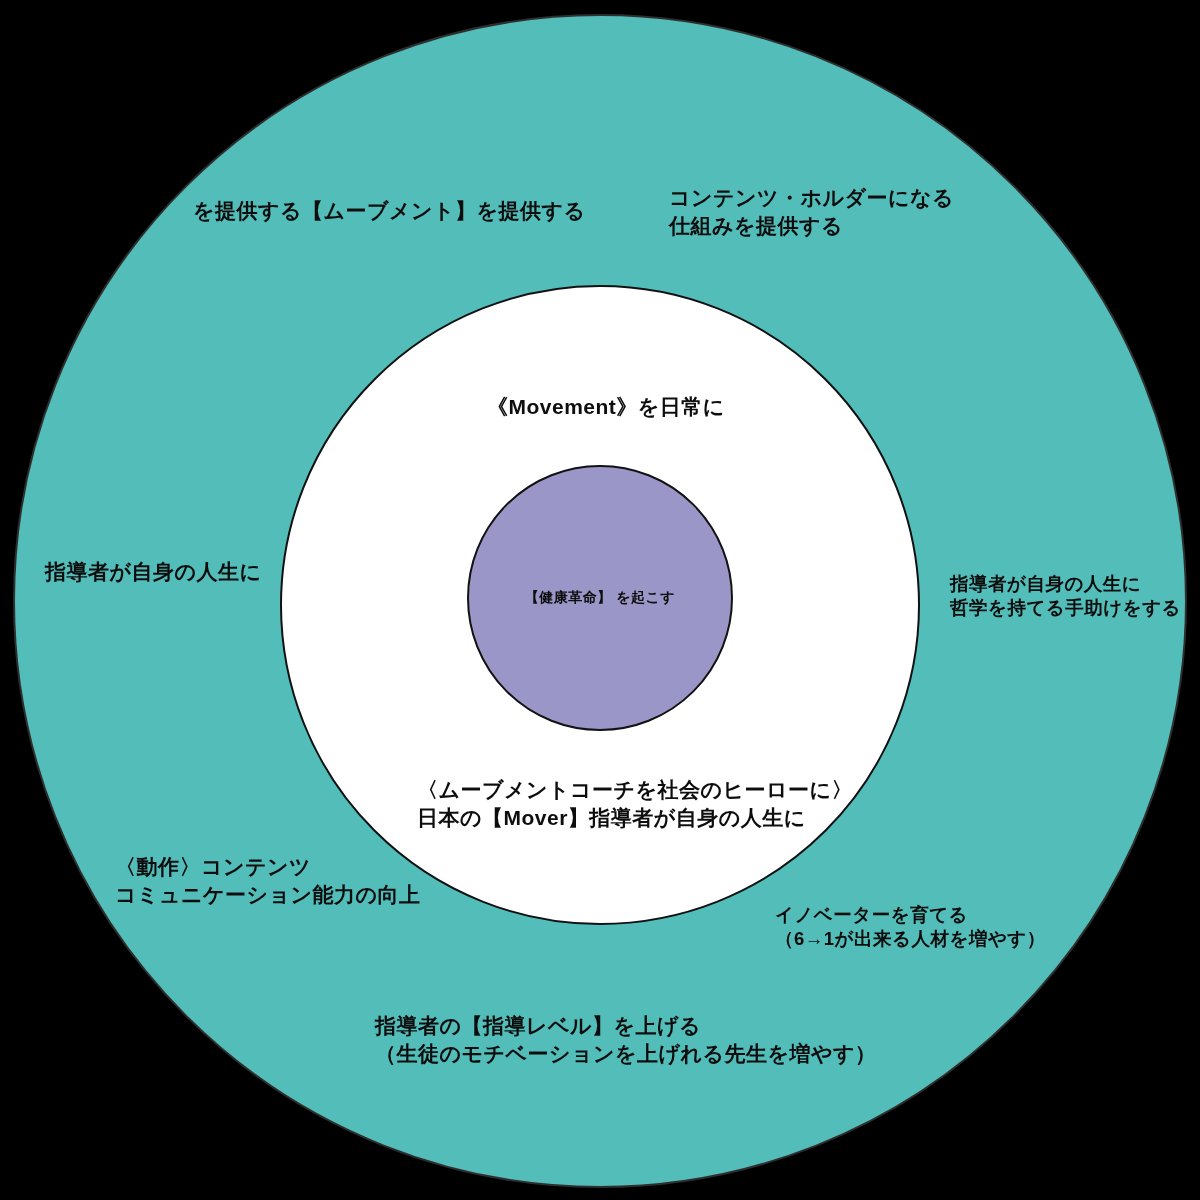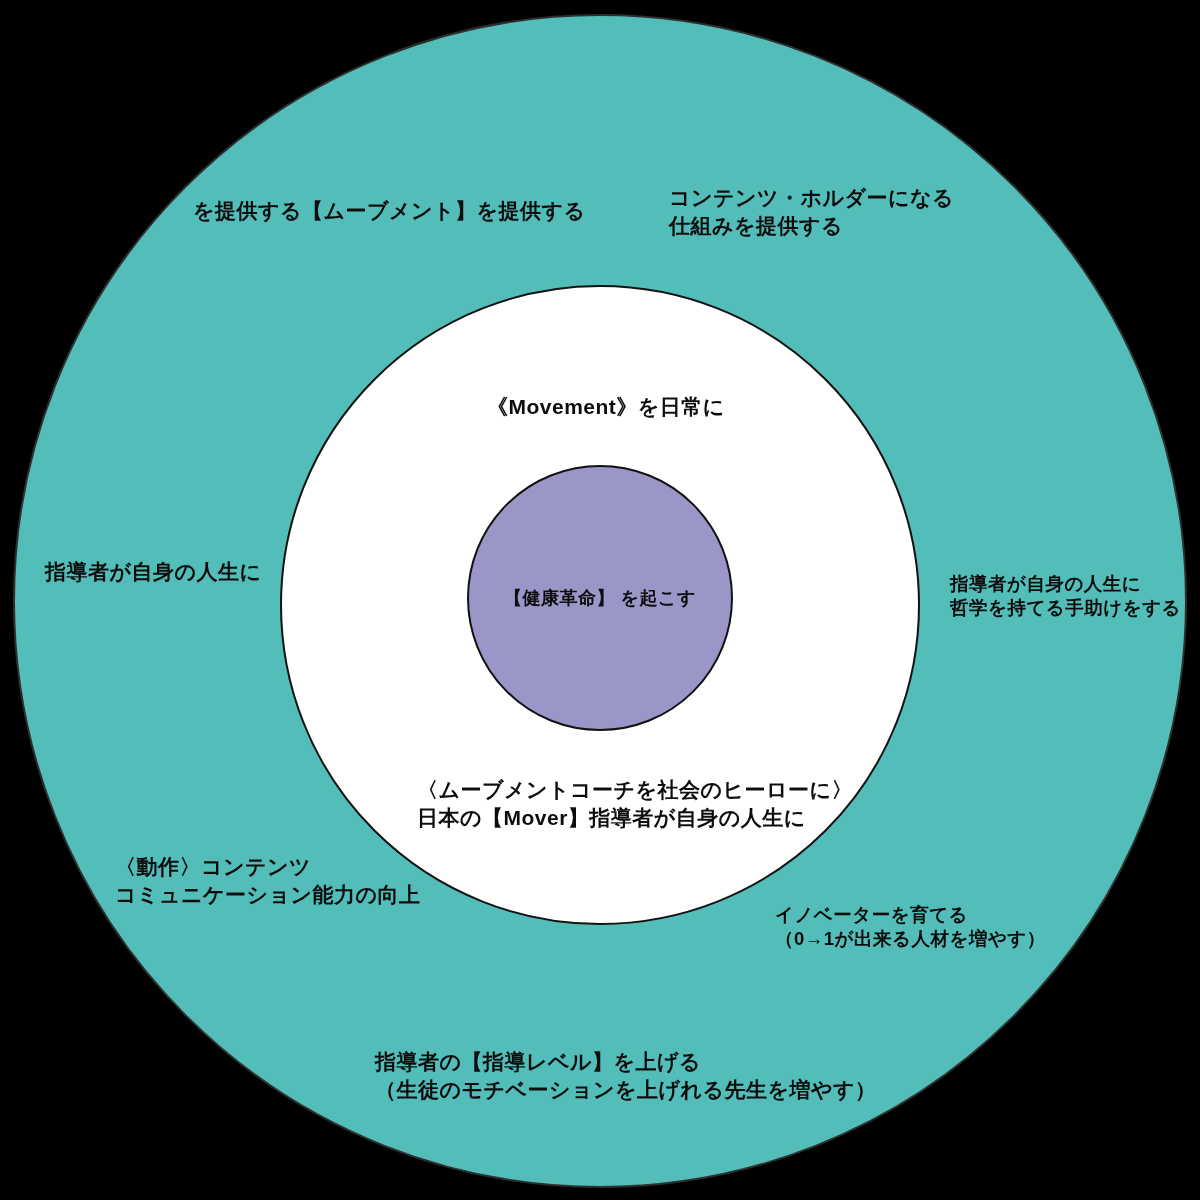--- a/index.html
+++ b/index.html
@@ -40,24 +40,24 @@
     letter-spacing: 0.5px;
   }
   .lbl-top-left     { left: 193px; top: 197px; }
   .lbl-top-right    { left: 669px; top: 184px; }
   .lbl-mid-top      { left: 487px; top: 393px; }
   .lbl-left         { left: 45px;  top: 558px; }
   .lbl-right        { left: 950px; top: 572px; font-size: 18.5px; }
   .lbl-mid-bottom   { left: 417px; top: 776px; }
   .lbl-bottom-left  { left: 115px; top: 853px; }
   .lbl-bottom-right { left: 775px; top: 903px; font-size: 18.5px; }
-  .lbl-bottom       { left: 375px; top: 1048px; }
+  .lbl-bottom       { left: 375px; top: 1012px; }
   .lbl-core {
     position: static;
-    font-size: 18px;
+    font-size: 14px;
     text-align: center;
     white-space: pre-line;
     color: #0d0d0d;
     font-weight: 800;
     letter-spacing: 0.5px;
   }
 </style>
 </head>
 <body>
 
@@ -79,16 +79,16 @@
 <div class="label lbl-right">指導者が自身の人生に
 哲学を持てる手助けをする</div>
 
 <div class="label lbl-mid-bottom">〈ムーブメントコーチを社会のヒーローに〉
 日本の【Mover】指導者が自身の人生に</div>
 
 <div class="label lbl-bottom-left">〈動作〉コンテンツ
 コミュニケーション能力の向上</div>
 
 <div class="label lbl-bottom-right">イノベーターを育てる
-（0→1が出来る人材を増やす）</div>
+（6→1が出来る人材を増やす）</div>
 
 <div class="label lbl-bottom">指導者の【指導レベル】を上げる
 （生徒のモチベーションを上げれる先生を増やす）</div>
 
 </body></html>

